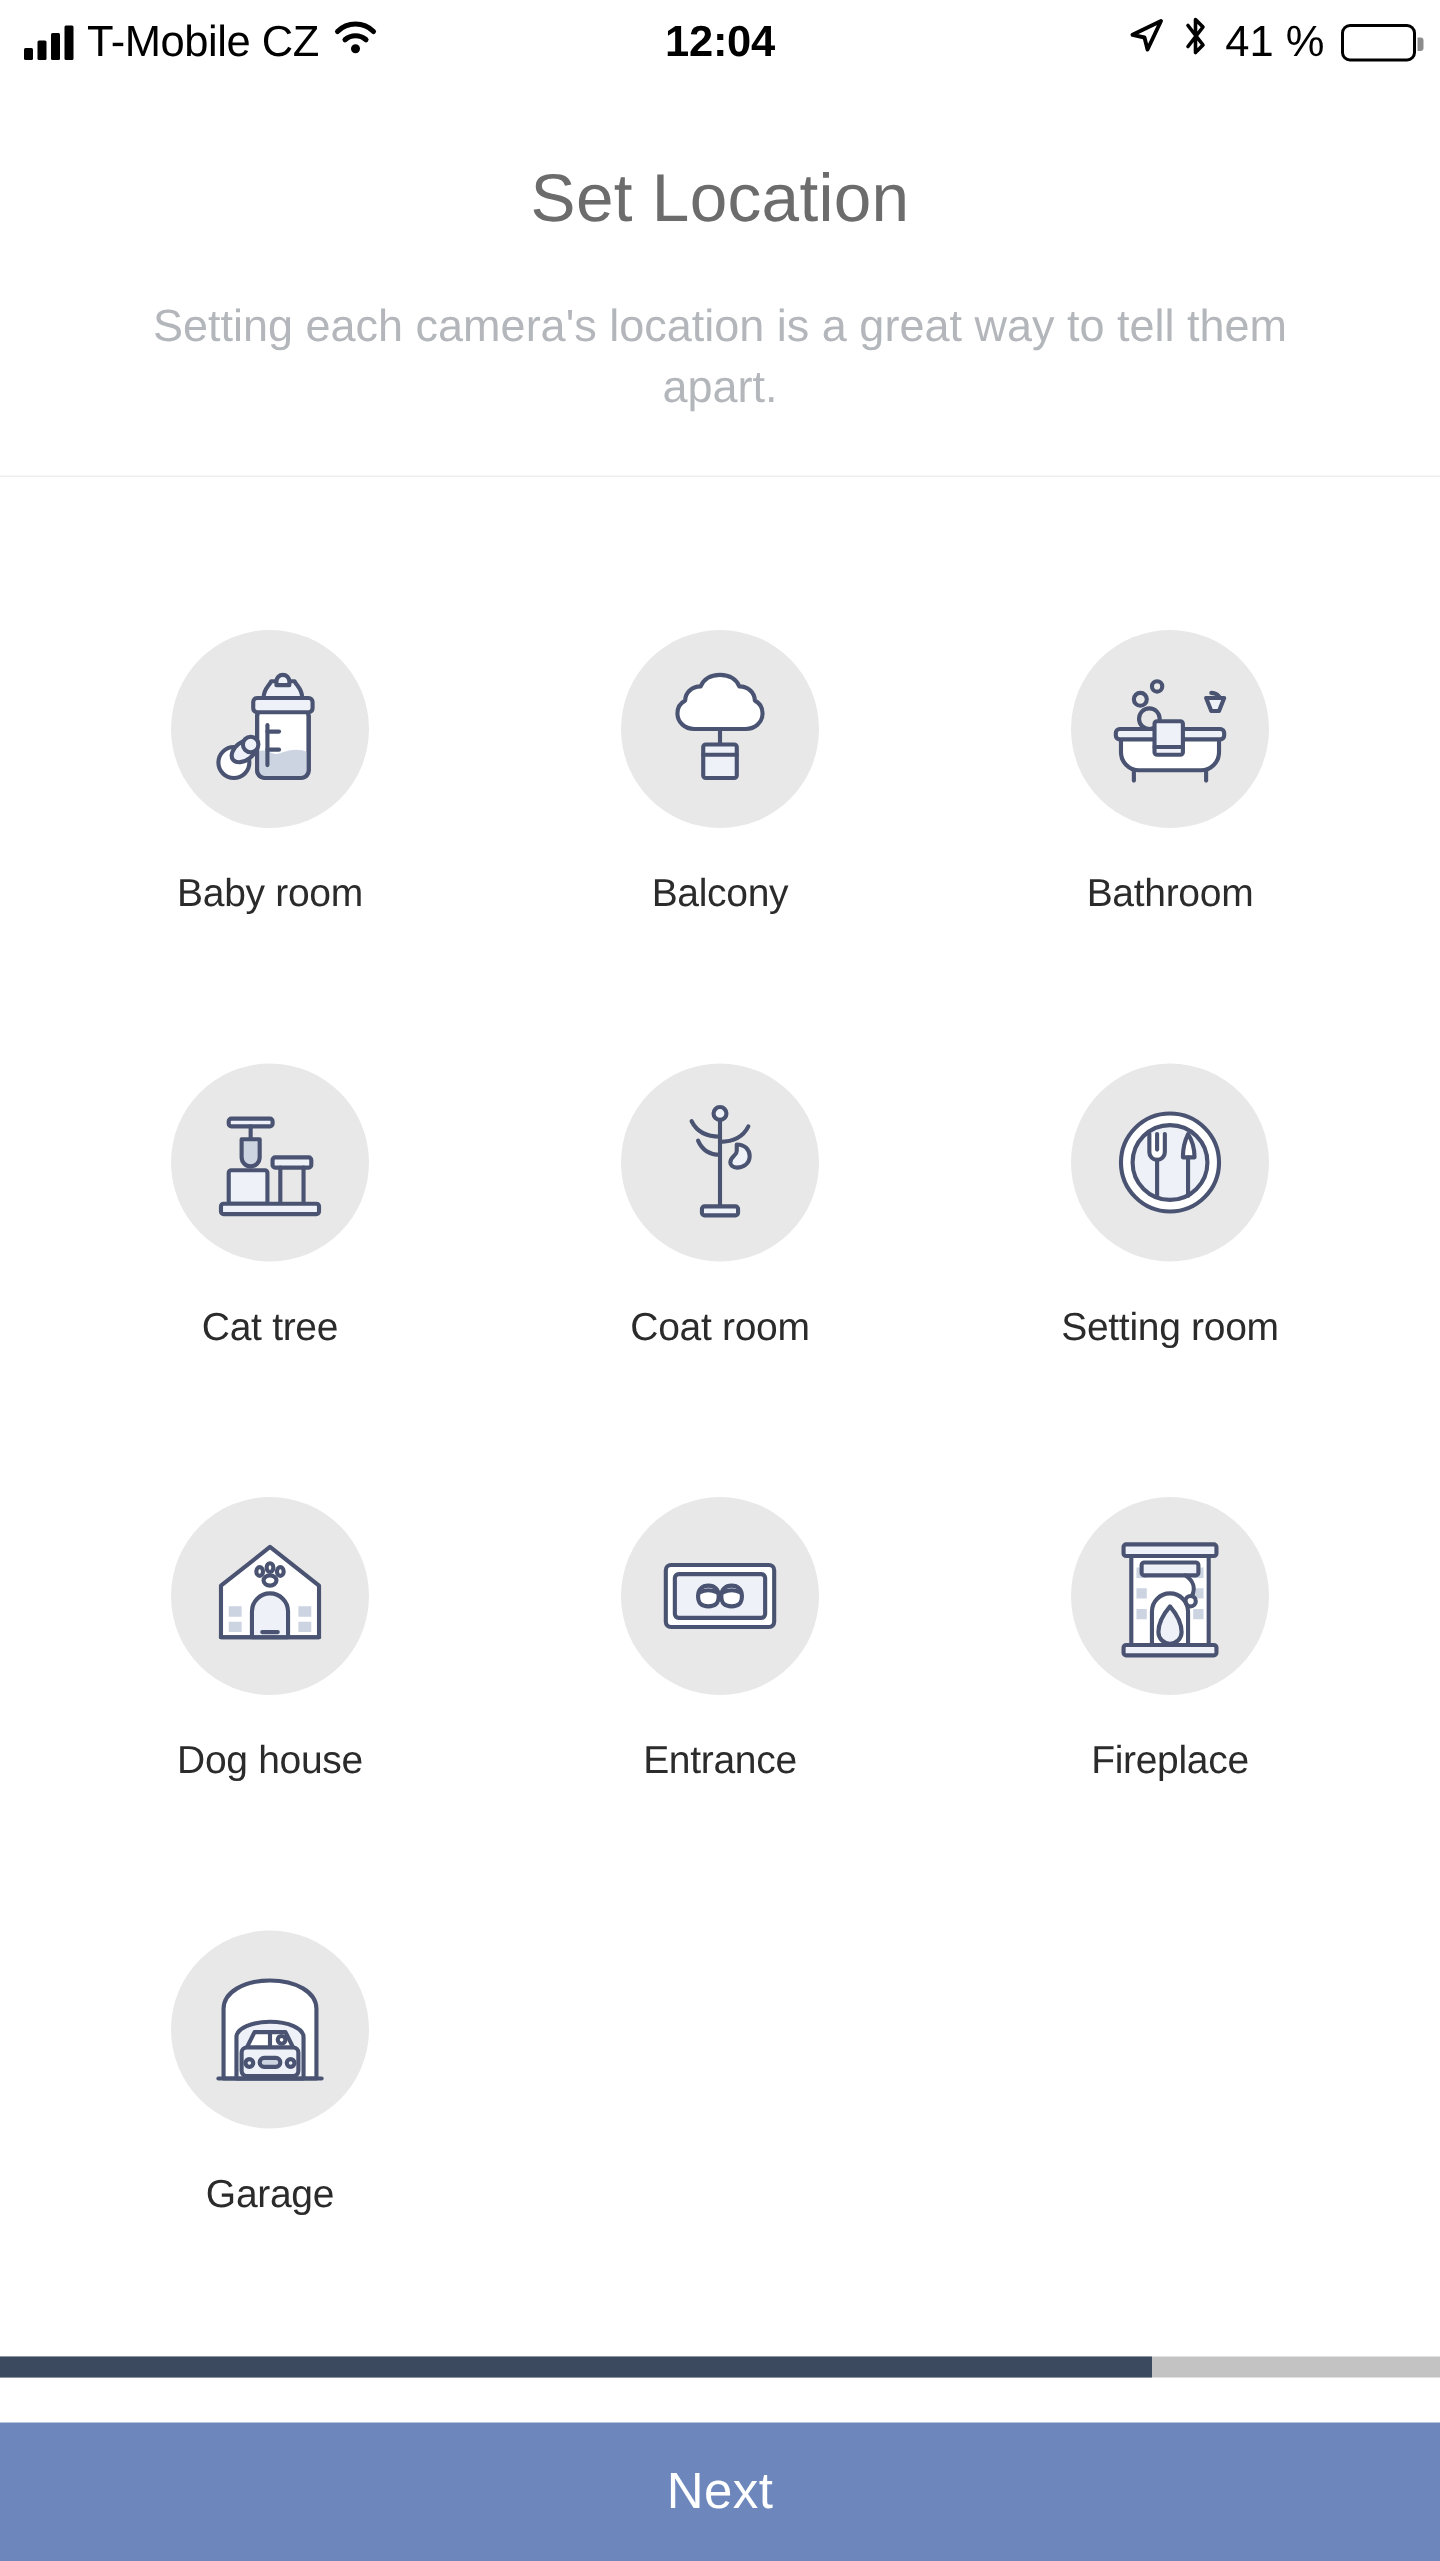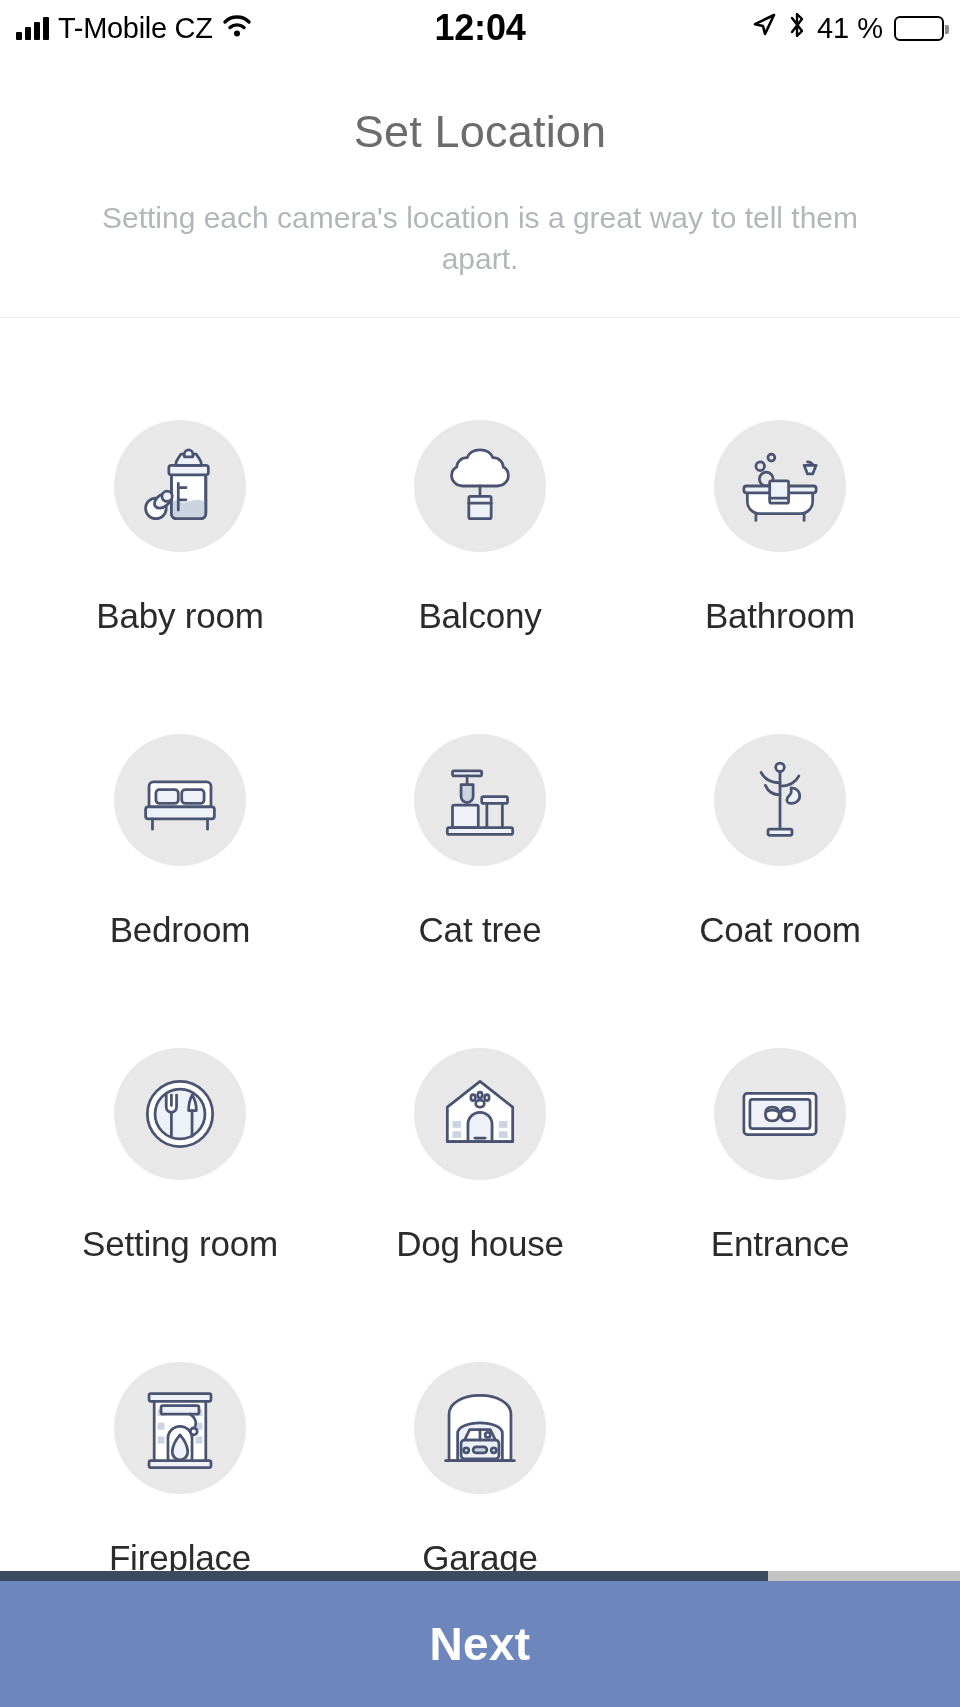--- a/index.html
+++ b/index.html
@@ -16,21 +16,21 @@
     height: 56px; width: 100%;
     display: flex; align-items: center;
     padding: 10px 16px;
     font-size: 29px; font-weight: 600; color: #000;
     position: relative;
   }
   .sb-left { display: flex; align-items: center; gap: 9px; }
   .sb-center {
     position: absolute; left: 0; right: 0; top: 0; height: 56px;
     display: flex; align-items: center; justify-content: center;
-    font-size: 36px; font-weight: 700; letter-spacing: -0.2px;
+    font-size: 29px; font-weight: 700; letter-spacing: -0.2px;
   }
   .sb-right {
     margin-left: auto; display: flex; align-items: center; gap: 11px;
     position: relative; z-index: 2;
   }
   .bars { display: flex; align-items: flex-end; gap: 3px; height: 24px; }
   .bars i { display: block; width: 6px; background: #000; border-radius: 1px; }
   .bars i:nth-child(1) { height: 8px; }
   .bars i:nth-child(2) { height: 13px; }
   .bars i:nth-child(3) { height: 18px; }
@@ -64,41 +64,41 @@
     display: grid; grid-template-columns: repeat(3, 1fr);
     row-gap: 98px; padding: 58px 30px 0;
   }
   .cell { display: flex; flex-direction: column; align-items: center; }
   .bubble {
     width: 132px; height: 132px; border-radius: 50%;
     background: #e8e8e8; display: flex; align-items: center; justify-content: center;
   }
   .bubble svg { width: 86px; height: 86px; display: block; }
   .cell-label {
-    margin-top: 44px; font-size: 35px; color: #2b2b2b; font-weight: 400;
+    margin-top: 28px; font-size: 26px; color: #2b2b2b; font-weight: 400;
     letter-spacing: -0.2px; white-space: nowrap;
   }
 
   
   .st { fill: none; stroke: #4a5472; stroke-width: 3.2; stroke-linecap: round; stroke-linejoin: round; }
   .fl-w { fill: #ffffff; }
   .fl-l { fill: #eef2f8; }
   .fl-m { fill: #ccd4e2; }
 
   
   .progress {
     position: absolute; left: 0; right: 0; bottom: 122px;
     height: 14px; background: #c3c3c3; display: flex;
   }
   .progress .done { height: 100%; background: #3b4a5f; }
   .next-btn {
-    position: absolute; left: 0; right: 0; bottom: 0; height: 126px;
+    position: absolute; left: 0; right: 0; bottom: 0; height: 92px;
     background: #6d87bd; color: #ffffff;
     display: flex; align-items: center; justify-content: center;
-    font-size: 46px; font-weight: 700; letter-spacing: 0.3px;
+    font-size: 34px; font-weight: 400; letter-spacing: 0.3px;
     border: none; cursor: pointer; font-family: "Liberation Sans", sans-serif;
   }
 </style>
 </head>
 <body>
 
 <div class="phone">
 
   <div class="statusbar">
     <div class="sb-left">
@@ -190,33 +190,20 @@
             <rect class="fl-l st" x="8" y="50" width="84" height="8" rx="3"></rect>
             <rect class="fl-l st" x="38" y="44" width="22" height="26" rx="2"></rect>
             <line class="st" x1="38" y1="64" x2="60" y2="64"></line>
             <line class="st" x1="22" y1="82" x2="22" y2="90"></line>
             <line class="st" x1="78" y1="82" x2="78" y2="90"></line>
           </svg>
         </div>
         <div class="cell-label">Bathroom</div>
       </div>
 
-      <div class="cell">
-        <div class="bubble">
-          <svg viewBox="0 0 100 100">
-            <path class="fl-w st" d="M14 58V34a5 5 0 0 1 5-5h62a5 5 0 0 1 5 5v24z"></path>
-            <rect class="fl-l st" x="22" y="38" width="26" height="16" rx="4"></rect>
-            <rect class="fl-l st" x="52" y="38" width="26" height="16" rx="4"></rect>
-            <rect class="fl-l st" x="10" y="58" width="80" height="14" rx="3"></rect>
-            <line class="st" x1="18" y1="72" x2="18" y2="84"></line>
-            <line class="st" x1="82" y1="72" x2="82" y2="84"></line>
-          </svg>
-        </div>
-        <div class="cell-label">Bedroom</div>
-      </div>
 
       <div class="cell">
         <div class="bubble">
           <svg viewBox="0 0 100 100">
             <rect class="fl-l st" x="18" y="16" width="34" height="6" rx="2"></rect>
             <line class="st" x1="35" y1="22" x2="35" y2="32"></line>
             <path class="fl-m st" d="M28 32h14v14a7 7 0 0 1-14 0z"></path>
             <rect class="fl-l st" x="18" y="56" width="30" height="26" rx="2"></rect>
             <rect class="fl-l st" x="52" y="46" width="30" height="8" rx="2"></rect>
             <line class="st" x1="58" y1="54" x2="58" y2="82"></line>

